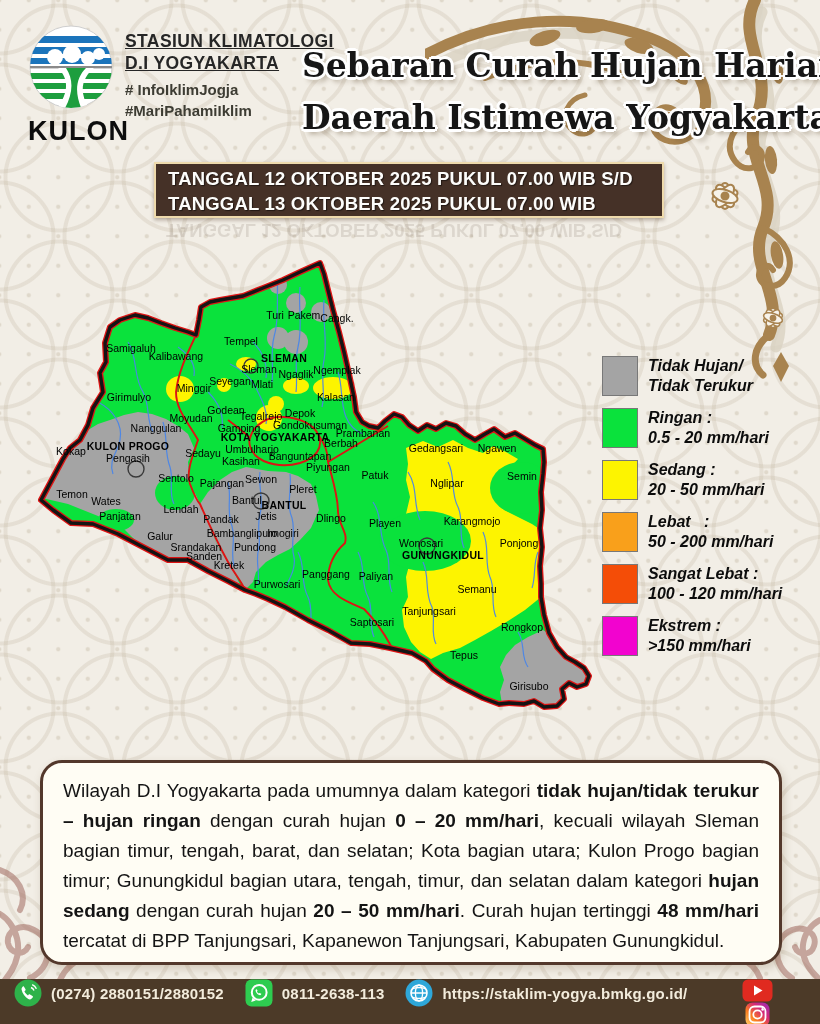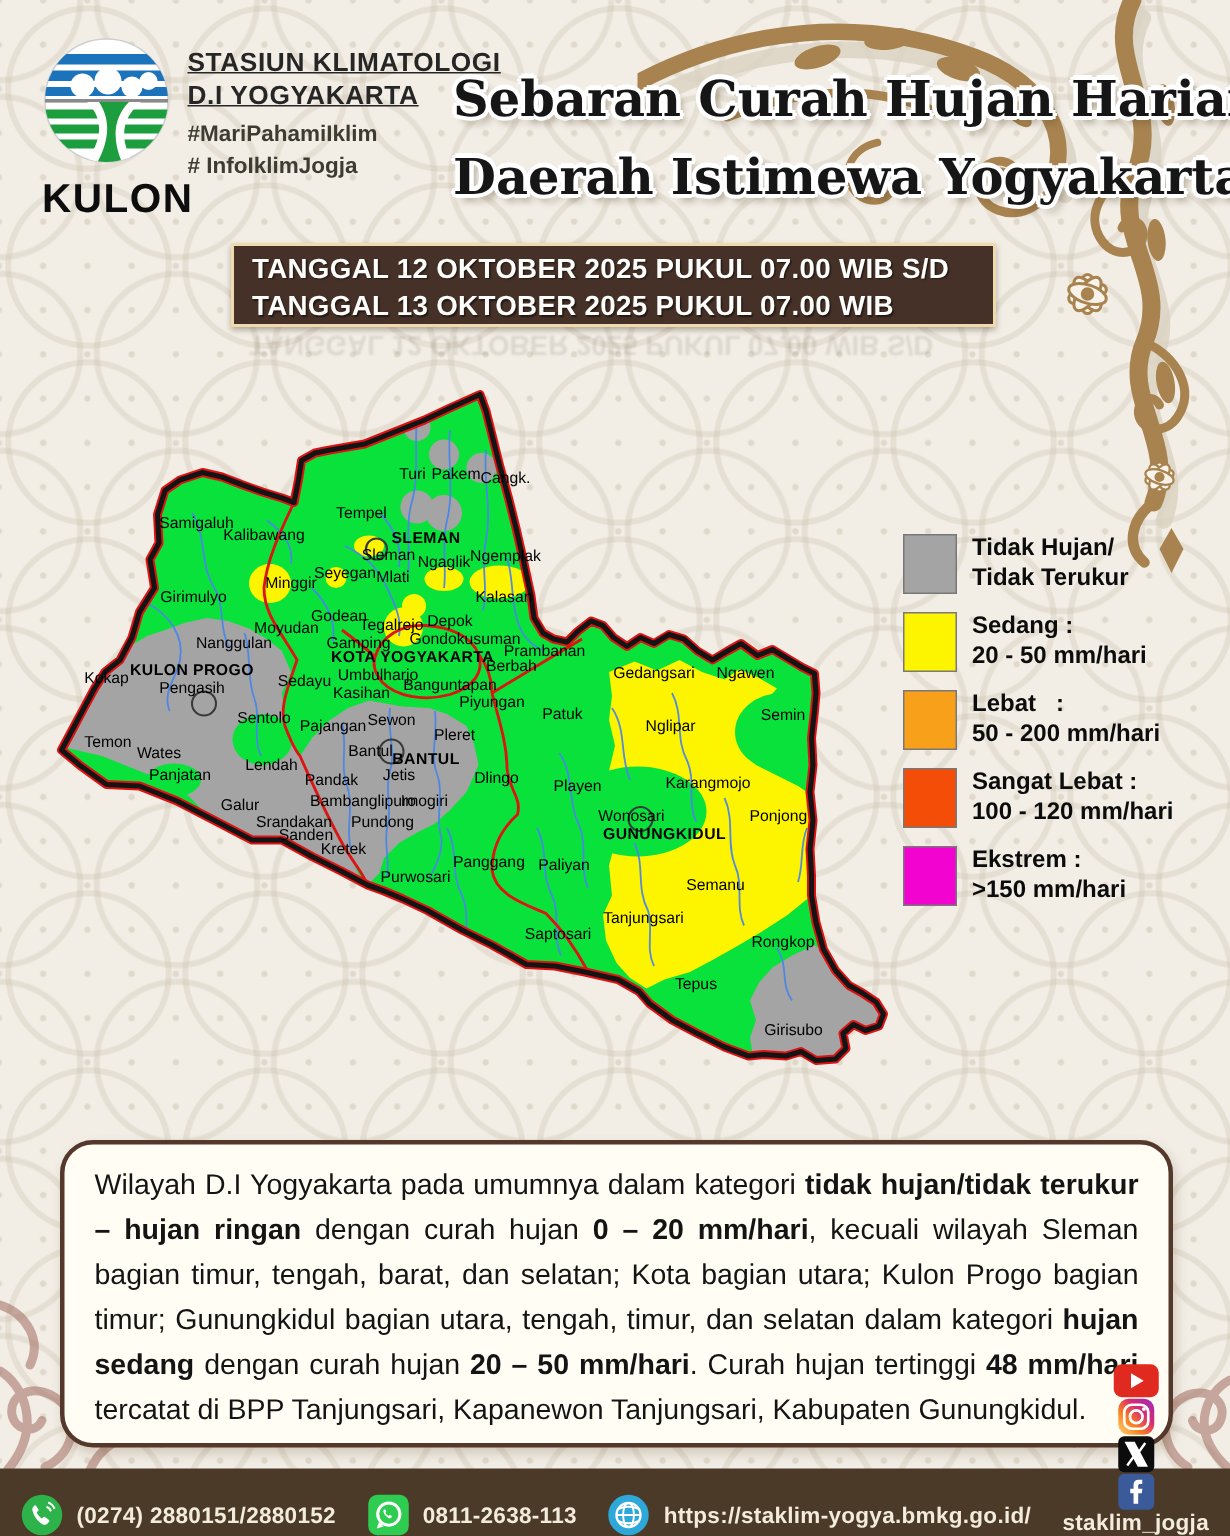--- a/index.html
+++ b/index.html
@@ -37,35 +37,35 @@
   .banner-reflection{
     position:absolute;left:166px;top:219px;width:494px;transform:scaleY(-1);
     color:#5d4c3e;font-weight:bold;font-size:18.5px;opacity:.14;filter:blur(.6px);white-space:nowrap;
   }
   
   .map-wrap{position:absolute;left:28px;top:252px;width:572px;height:460px;}
   .maplbl{font-family:"Liberation Sans",sans-serif;font-size:10.5px;fill:#000;text-anchor:middle;}
   .maplbl.bold{font-weight:bold;letter-spacing:.3px;}
   
   .legend{position:absolute;left:602px;top:356px;width:215px;}
-  .legend-item{display:flex;gap:10px;margin-bottom:12px;align-items:flex-start;}
+  .legend-item{display:flex;gap:10px;margin-bottom:12px;align-items:flex-start;font-style:italic;}
   .legend-swatch{width:34px;height:38px;border:1px solid #787878;flex:0 0 34px;}
   .legend-text div{font-weight:bold;font-size:16px;color:#0c0c0c;line-height:20px;white-space:pre;}
   
   .summary{
     position:absolute;left:40px;top:760px;width:742px;height:205px;box-sizing:border-box;
     background:#fffdf4;border:3px solid #53382b;border-radius:22px;
     padding:13px 20px;box-shadow:2px 4px 8px rgba(120,95,60,.25);
   }
   .summary p{margin:0;font-size:19px;line-height:30px;color:#141414;text-align:justify;}
   .summary b{font-weight:bold;}
   
   .footer{
     position:absolute;left:0;bottom:0;width:820px;height:45px;background:#4c3a28;
-    display:flex;align-items:flex-end;justify-content:space-between;padding:0 14px;box-sizing:border-box;
+    display:flex;align-items:flex-start;justify-content:space-between;padding:0 14px;box-sizing:border-box;
   }
   .fgroup{display:flex;align-items:center;gap:9px;}
   .ftext{color:#f3ecdc;font-weight:bold;font-size:15px;letter-spacing:.2px;}
   .social-row{display:flex;align-items:center;gap:0;flex-direction:column;}
 </style>
 </head>
 <body>
 <div class="page">
 
 <svg class="ornament" style="right:0;top:0;" width="395" height="385" viewBox="0 0 395 385">
@@ -165,22 +165,22 @@
       <path d="M38,44 C46,56 45,70 36,86 L54,86 C46,68 48,54 58,44 Z" fill="#1d9e3e"></path>
     </g>
   </svg>
   <div class="logo-text">KULON</div>
 </div>
 
 <div class="station">
   <div class="l1">STASIUN KLIMATOLOGI</div>
   <div class="l2">D.I YOGYAKARTA</div>
   <div class="hashtags">
+        <div># InfoIklimJogja</div>
         <div>#MariPahamiIklim</div>
-        <div># InfoIklimJogja</div>
       </div>
 </div>
 
 <div class="title-block">
   <div class="title-line">Sebaran Curah Hujan Harian</div>
   <div class="title-line">Daerah Istimewa Yogyakarta</div>
 </div>
 
 <div class="banner">
   <div>TANGGAL 12 OKTOBER 2025 PUKUL 07.00 WIB S/D</div>
@@ -366,20 +366,27 @@
 <div class="legend">
   <div id="legend-list">
         <div class="legend-item">
           <div class="legend-swatch" style="background: rgb(164, 164, 164);"></div>
           <div class="legend-text">
             <div>Tidak Hujan/</div>
             <div>Tidak Terukur</div>
           </div>
         </div>
         <div class="legend-item">
+          <div class="legend-swatch" style="background: rgb(10, 226, 60);"></div>
+          <div class="legend-text">
+            <div>Ringan :</div>
+            <div>0.5 - 20 mm/hari</div>
+          </div>
+        </div>
+        <div class="legend-item">
           <div class="legend-swatch" style="background: rgb(253, 244, 0);"></div>
           <div class="legend-text">
             <div>Sedang :</div>
             <div>20 - 50 mm/hari</div>
           </div>
         </div>
         <div class="legend-item">
           <div class="legend-swatch" style="background: rgb(249, 160, 27);"></div>
           <div class="legend-text">
             <div>Lebat   :</div>

